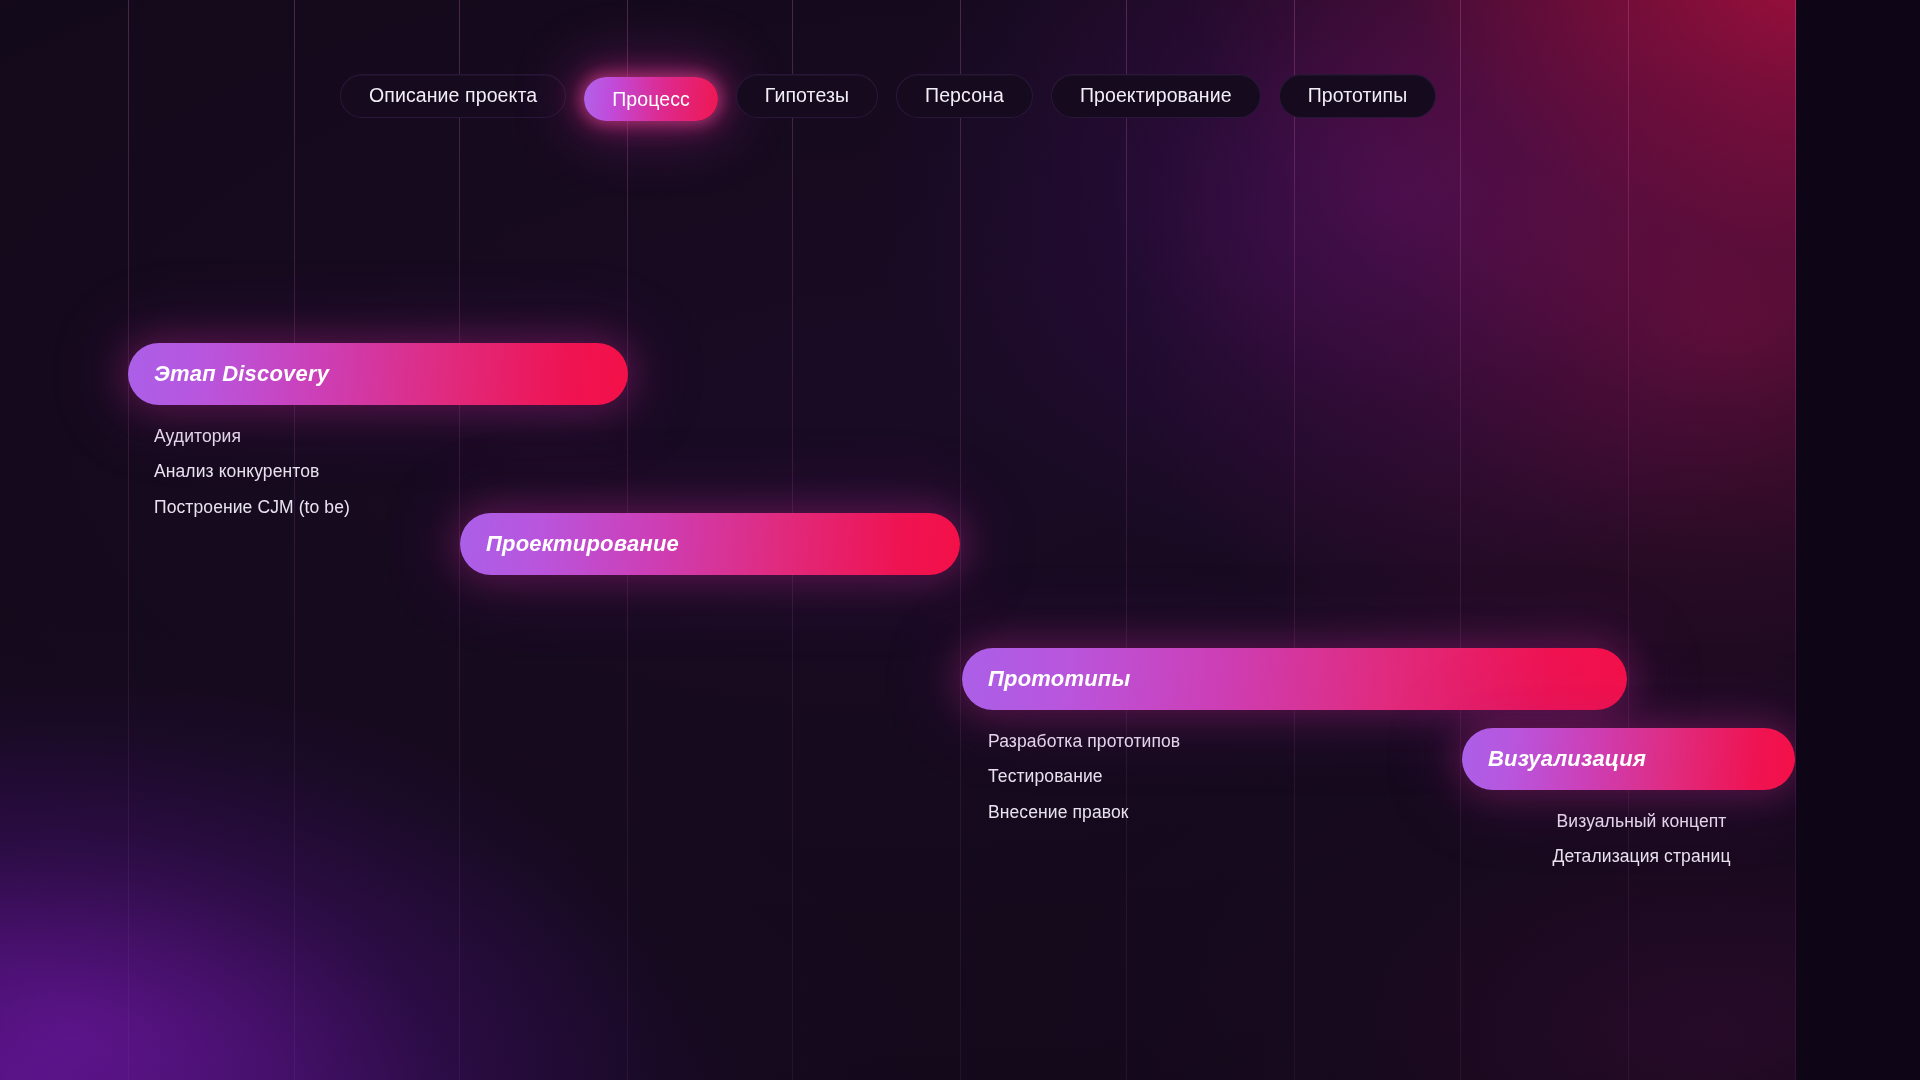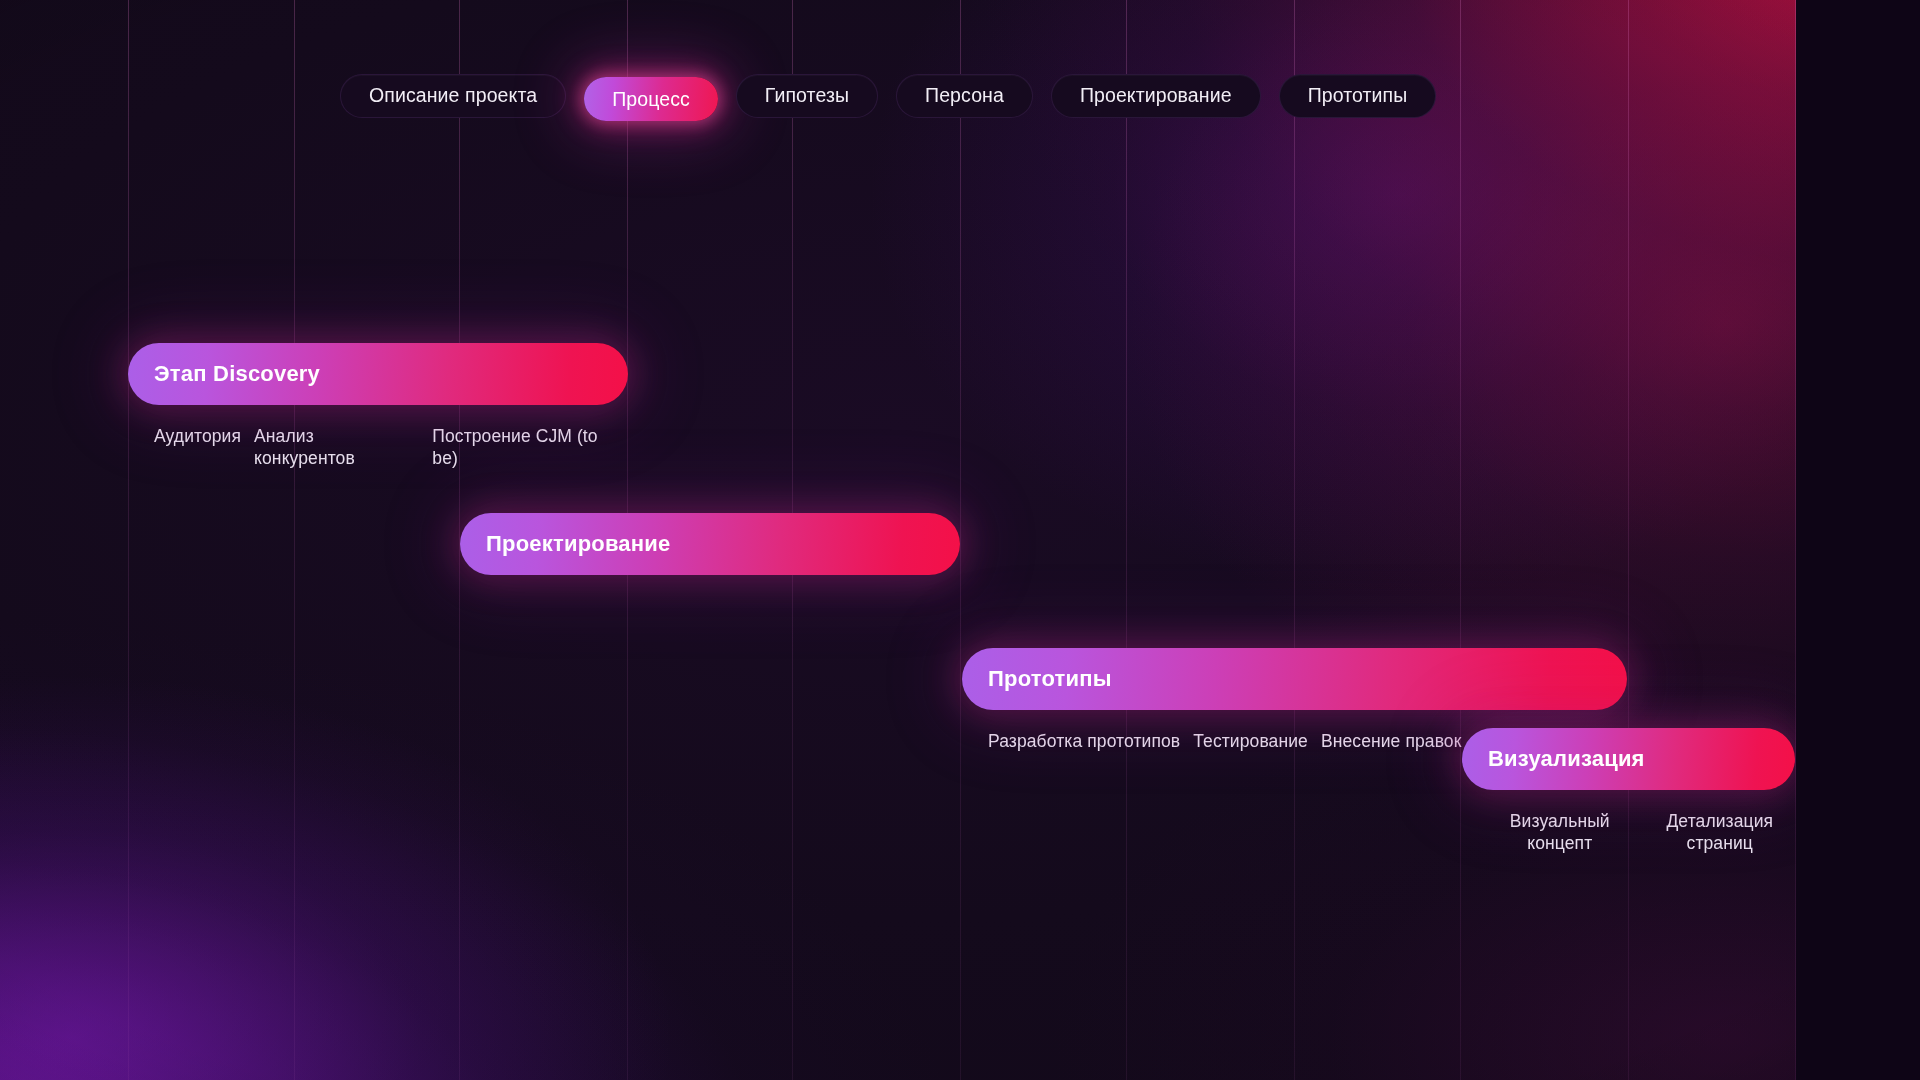--- a/index.html
+++ b/index.html
@@ -150,27 +150,28 @@
       0 0 70px 18px rgba(150,40,160,0.16);
   }
 
   .bar-label {
     padding-left: 26px;
     font-size: 22px;
     font-weight: 700;
     color: #ffffff;
     letter-spacing: 0.2px;
     white-space: nowrap;
+    font-style: italic;
   }
 
   .items {
     margin-top: 20px;
     padding-left: 26px;
     display: flex;
-    flex-direction: row;
+    flex-direction: column;
     gap: 13px;
   }
 
   .item {
     font-size: 17.5px;
     line-height: 1.28;
     color: #e9e3ef;
     letter-spacing: 0.1px;
     white-space: pre-line;
     max-width: 330px;

